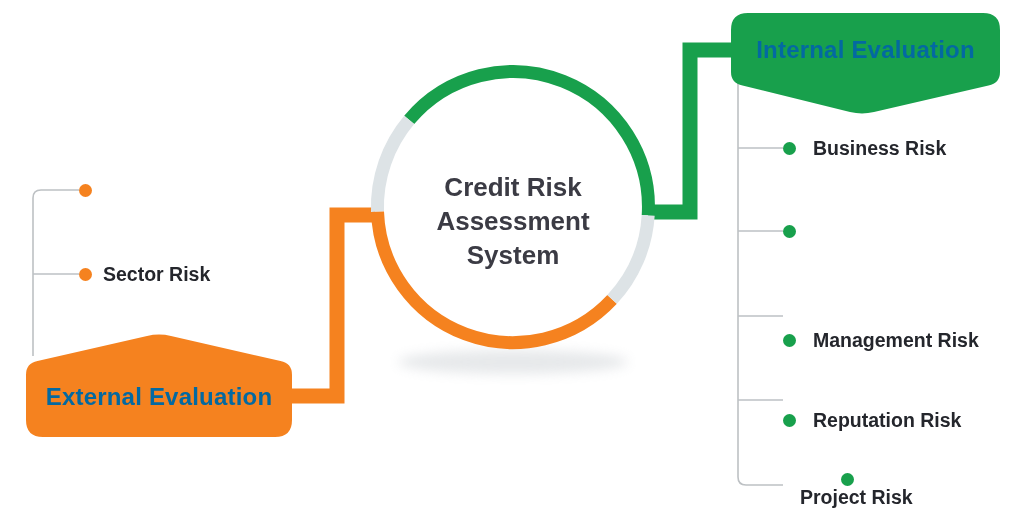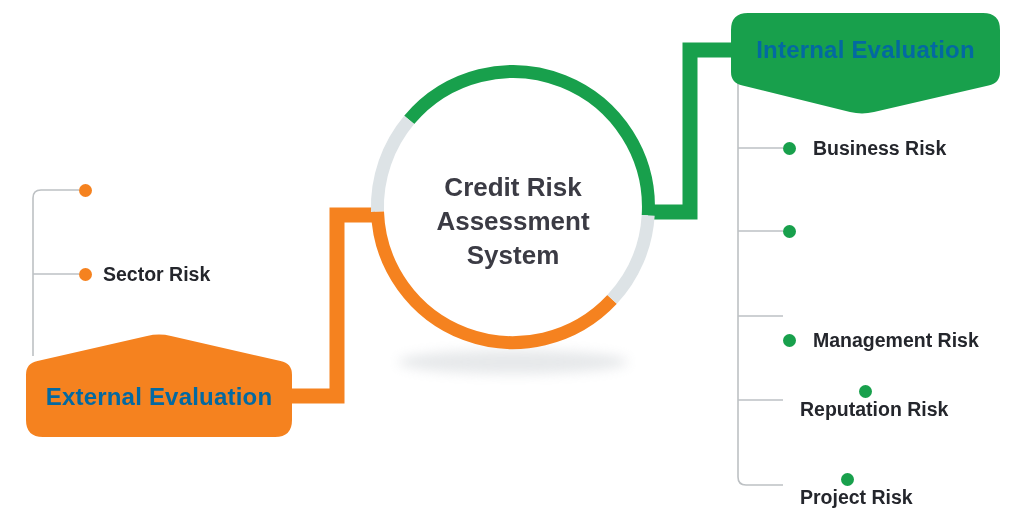--- a/index.html
+++ b/index.html
@@ -138,21 +138,21 @@
         <span class="bullet internal"></span>
         <span class="risk-label">Business Risk</span>
       </div>
       <div class="risk-item internal" style="left: 783px; top: 219px;">
         <span class="bullet internal"></span>
       </div>
       <div class="risk-item internal" style="left: 783px; top: 304px; margin-top: 24px;">
         <span class="bullet internal"></span>
         <span class="risk-label">Management Risk</span>
       </div>
-      <div class="risk-item internal" style="left: 783px; top: 385px; flex-direction: column;">
+      <div class="risk-item internal" style="left: 783px; top: 408px;">
         <span class="bullet internal"></span>
         <span class="risk-label">Reputation Risk</span>
       </div>
       <div class="risk-item internal" style="left: 783px; top: 473px; flex-direction: column;">
         <span class="bullet internal"></span>
         <span class="risk-label">Project Risk</span>
       </div>
     </div>
 
 </div>

